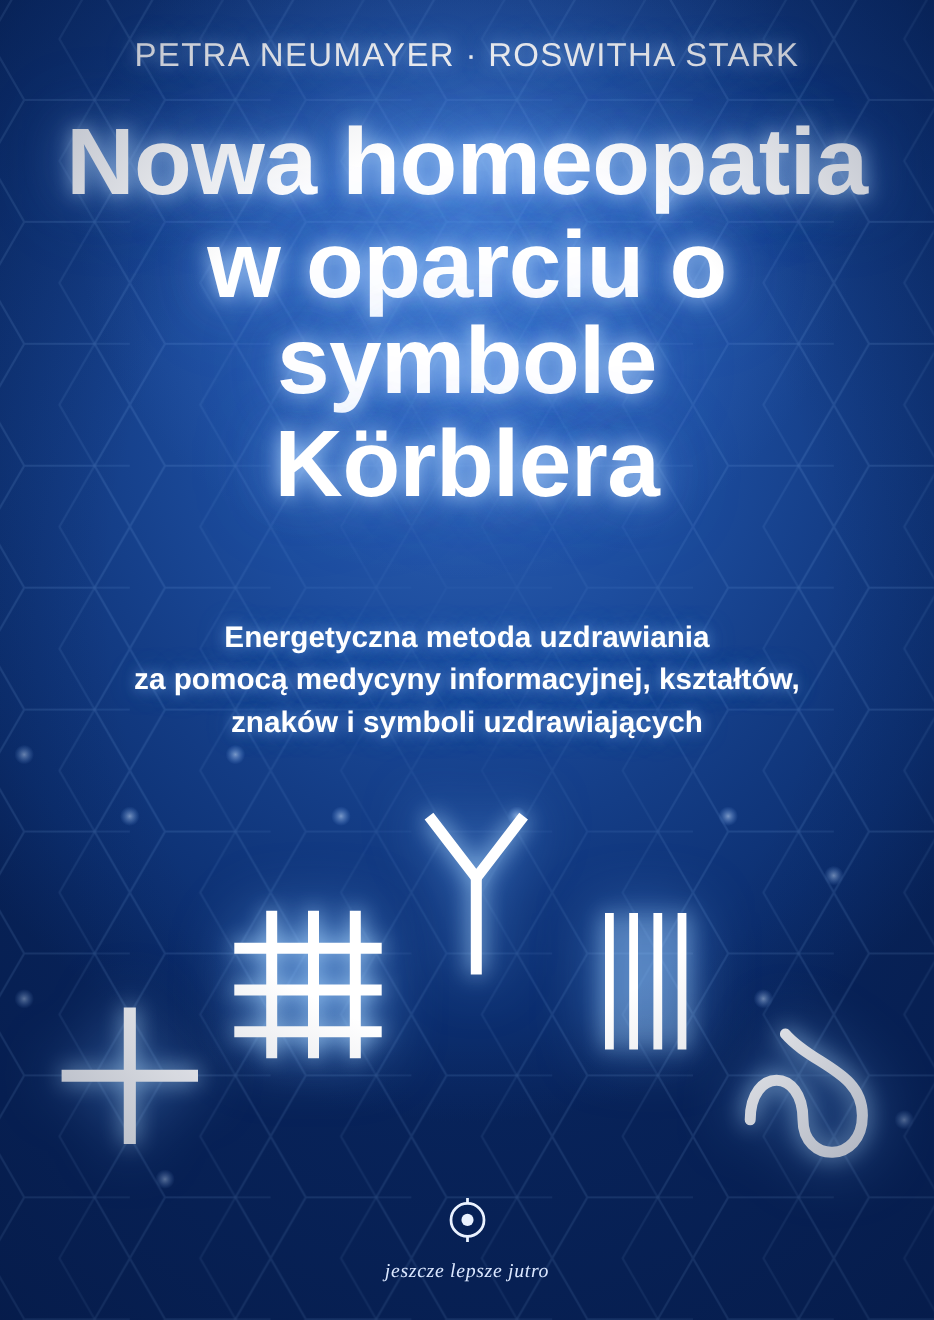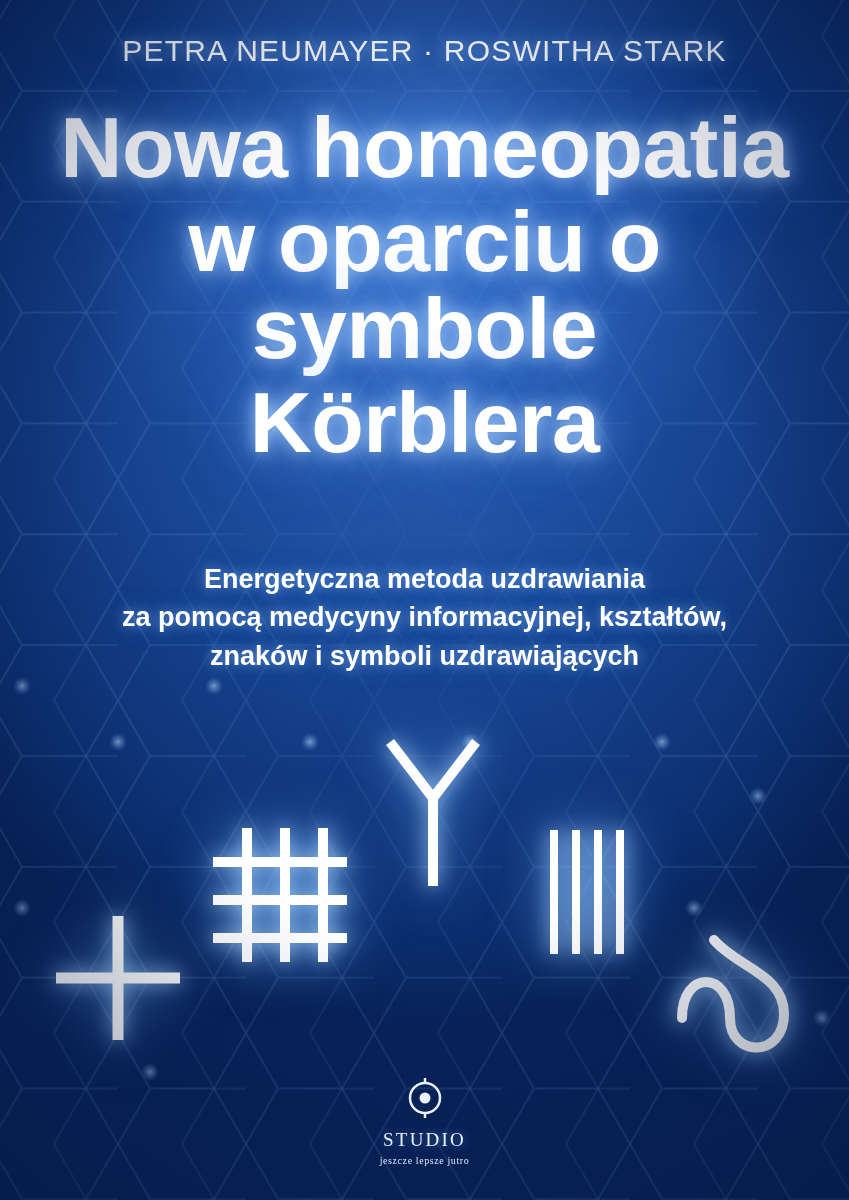--- a/index.html
+++ b/index.html
@@ -102,21 +102,22 @@
   .pub-mark { margin: 0 auto 6px auto; width: 42px; height: 42px; }
   .pub-name {
     font-family: "Liberation Serif", serif;
     font-size: 19px;
     letter-spacing: 2.2px;
     line-height: 1.18;
     text-shadow: 0 0 10px rgba(140,195,255,0.5);
   }
   .pub-tag {
     font-family: "Liberation Serif", serif;
-    font-size: 10px;
+    font-style: italic;
+    font-size: 18px;
     letter-spacing: 0.6px;
     margin-top: 4px;
     color: #dce8ff;
   }
 </style>
 </head>
 <body>
 
 <div class="cover">
 
@@ -225,18 +226,17 @@
 
   <div class="vignette"></div>
 
   <div class="publisher">
     <svg class="pub-mark" viewBox="0 0 42 42">
       <circle cx="21" cy="21" r="15" fill="none" stroke="#eaf2ff" stroke-width="2.5"></circle>
       <circle cx="21" cy="21" r="5.5" fill="#eaf2ff"></circle>
       <path d="M21 6 L21 1 M21 41 L21 36" stroke="#eaf2ff" stroke-width="2.5"></path>
     </svg>
     <div class="pub-name">
-      <div>STUDIO</div>
     </div>
     <div class="pub-tag">jeszcze lepsze jutro</div>
   </div>
 
 </div>
 
 </body></html>

